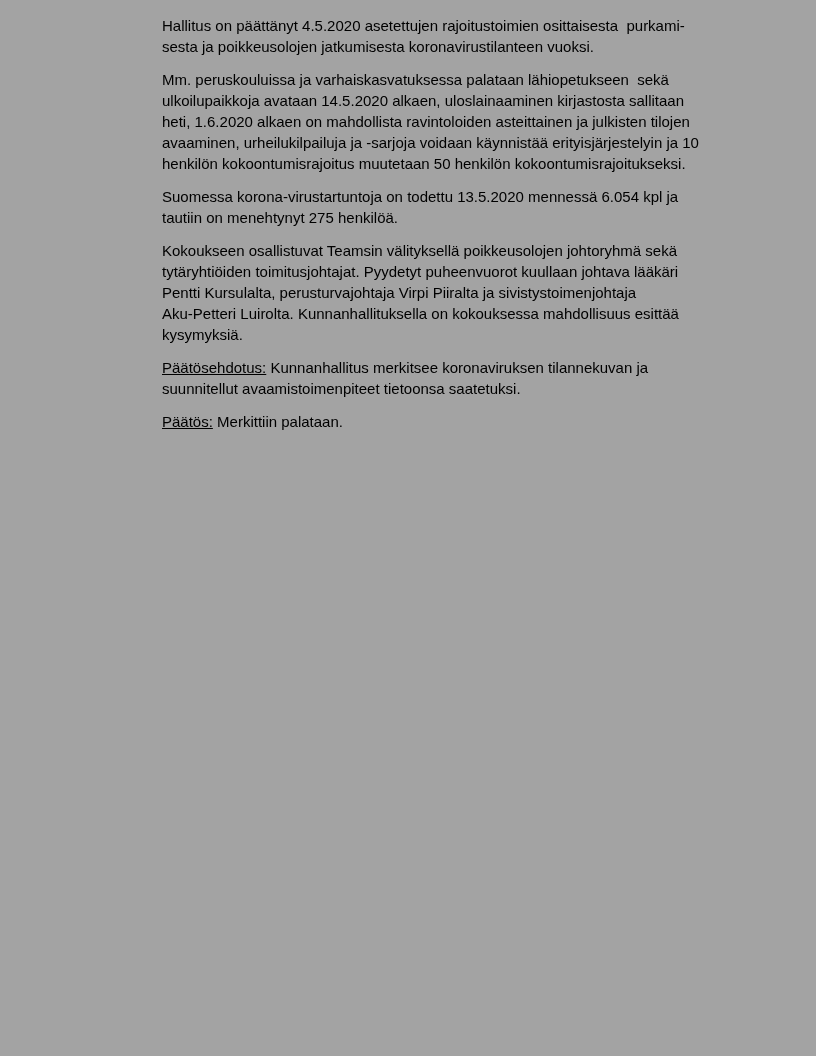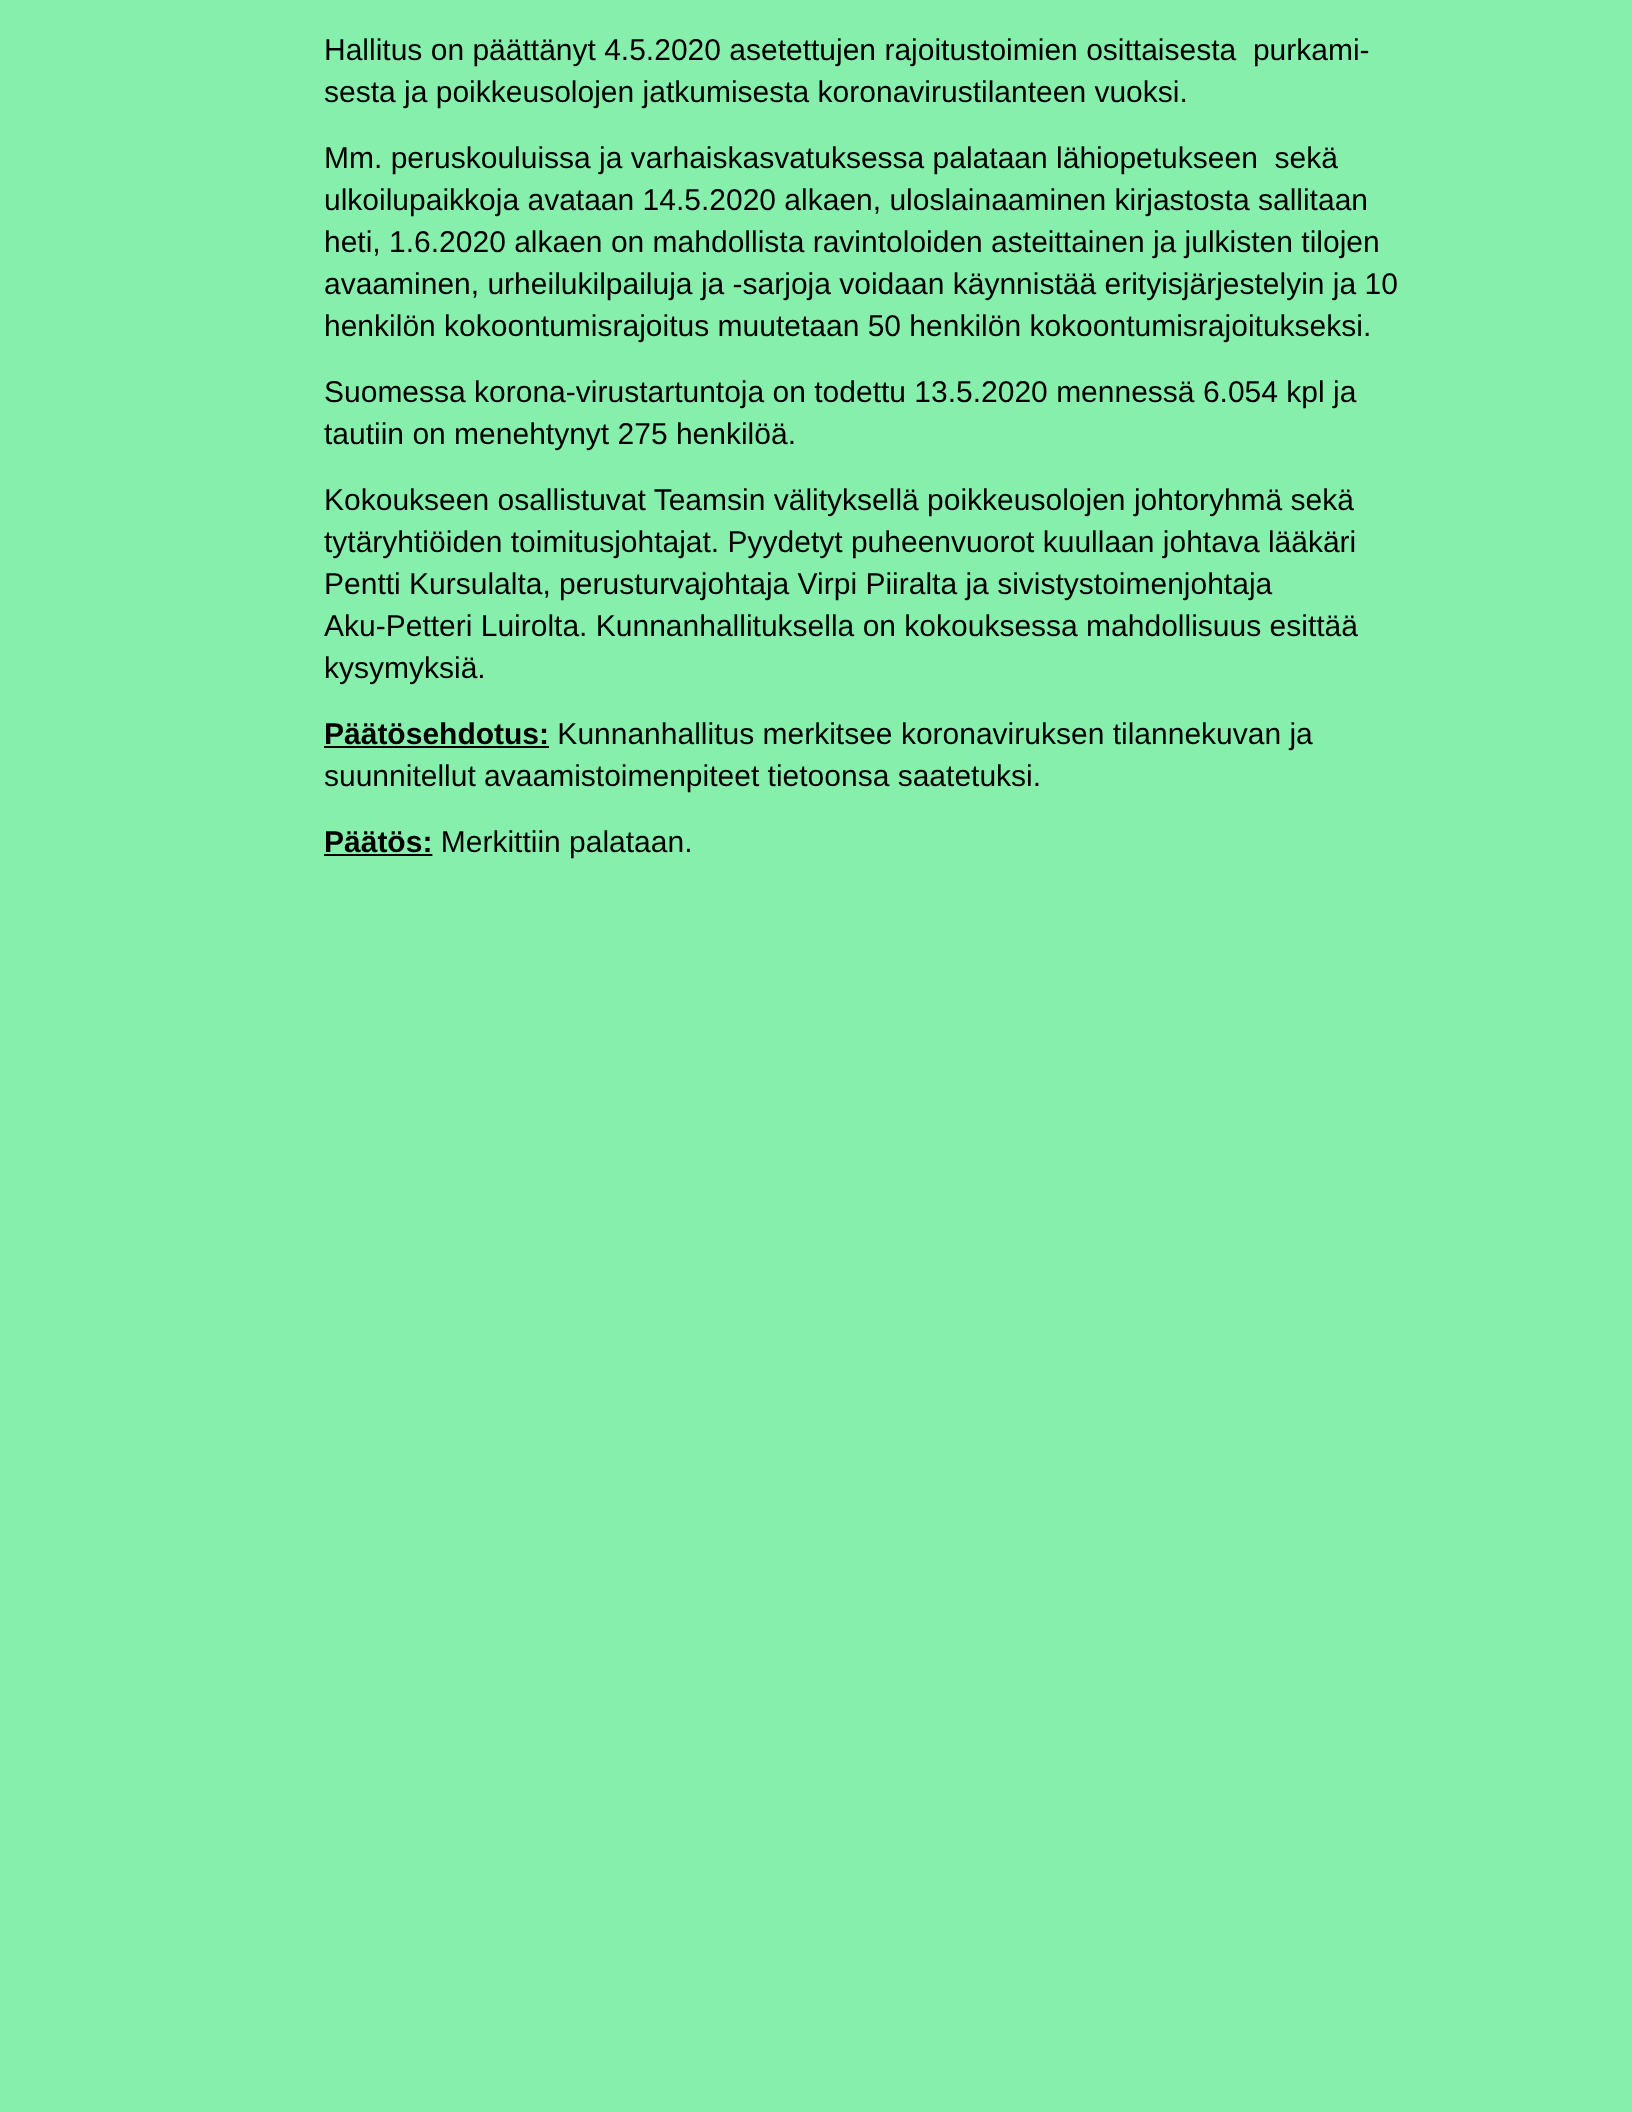--- a/index.html
+++ b/index.html
@@ -4,39 +4,39 @@
 <style>
   html, body {
     margin: 0;
     padding: 0;
     background: #ffffff;
   }
   .page {
     position: relative;
     width: 816px;
     height: 1056px;
-    background: #86efac;
+    background: #a3a3a3;
     overflow: hidden;
   }
   .text-column {
     position: absolute;
     left: 162px;
     top: 15px;
     width: 620px;
   }
   .para {
     margin: 0 0 12px 0;
     font-family: "Liberation Sans", sans-serif;
     font-size: 15px;
     line-height: 21px;
     color: #000000;
     white-space: pre;
   }
   .decision-label {
-    font-weight: bold;
+    font-weight: normal;
     text-decoration: underline;
   }
 </style>
 </head>
 <body>
 
 <div class="page">
   <div class="text-column">
 
     <p class="para">Hallitus on päättänyt 4.5.2020 asetettujen rajoitustoimien osittaisesta  purkami-

